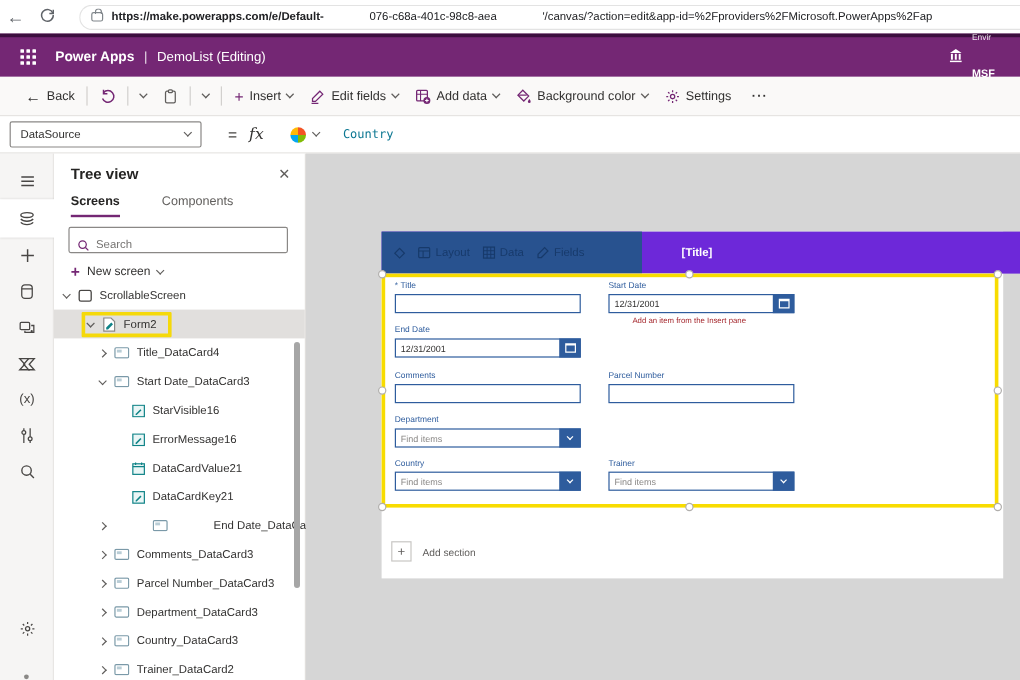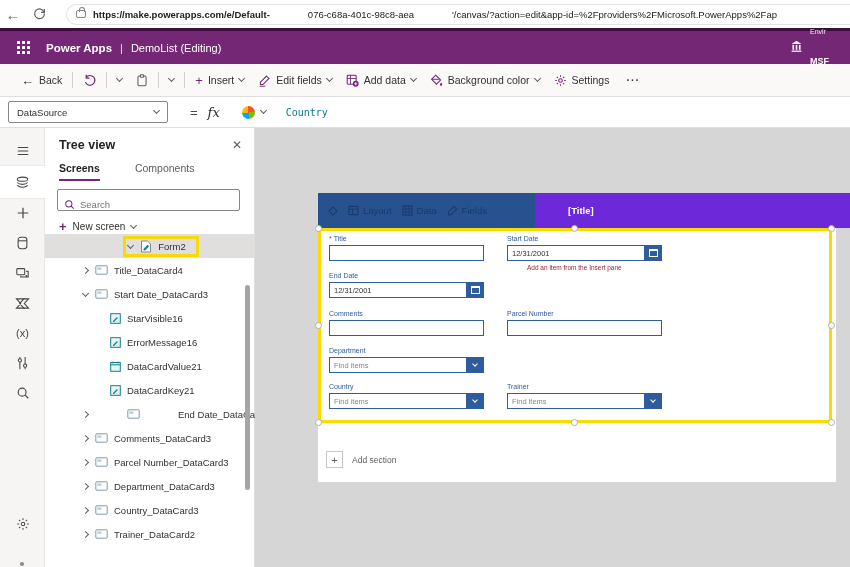--- a/index.html
+++ b/index.html
@@ -353,21 +353,32 @@
             <path d="M10.5 10.5L14 14" stroke="#742774" stroke-width="1.5"></path>
           </svg>
         <input placeholder="Search" style="">
       </div>
       <div class="newscreen">
         <span class="plus">+</span>
         <span>New screen</span>
         <span class="cv"></span>
       </div>
       <div class="treelist" id="treelist">
-          <div class="trow sel" style="padding-left: 23px; justify-content: center;">
+          <div class="trow" style="padding-left: 8px;">
+            <span style="display: flex; align-items: center;">
+              <span class="tchev exp"></span>
+              <span class="ticon">
+                <svg width="12" height="11" viewBox="0 0 12 11">
+                  <rect x="1" y="1" width="10" height="9" rx="1.5" fill="#fff" stroke="#484644" stroke-width="1.1"></rect>
+                </svg>
+              </span>
+              <span>ScrollableScreen</span>
+            </span>
+          </div>
+          <div class="trow sel" style="padding-left: 23px;">
             <span class="hlbox">
               <span class="tchev exp"></span>
               <span class="ticon">
                 <svg width="12" height="13" viewBox="0 0 12 13">
                   <path d="M1.5 1h6l3 3v8h-9z" fill="#fff" stroke="#8a8886" stroke-width="1"></path>
                   <path d="M3.5 9l4.2-4.2 1.5 1.5L5 10.5H3.5z" fill="#0f8387"></path>
                 </svg>
               </span>
               <span>Form2</span>
             </span>

